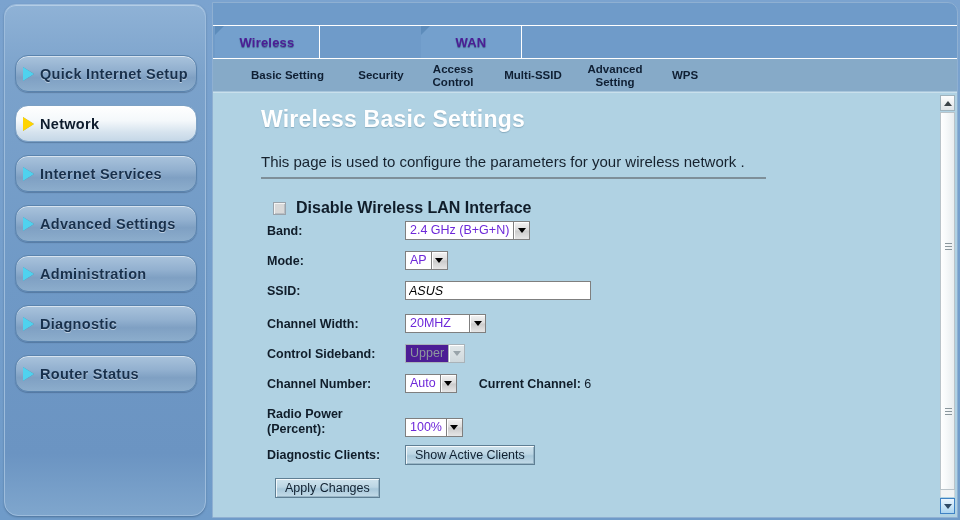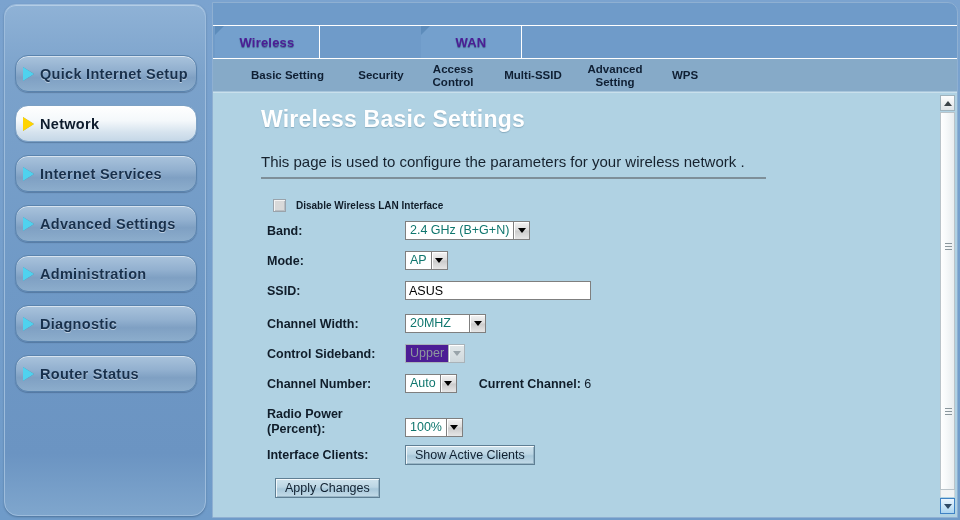--- a/index.html
+++ b/index.html
@@ -218,21 +218,21 @@
     width: 13px;
     height: 13px;
     background: #d9d9d9;
     border: 1px solid #9aa3ab;
     box-shadow: inset 1px 1px 0 #f4f4f4, inset -1px -1px 0 #b9bec3;
     box-sizing: border-box;
     cursor: pointer;
   }
   #disable-label {
     margin-left: 10px;
-    font-size: 10px;
+    font-size: 16px;
     font-weight: bold;
     color: #101d2a;
     white-space: nowrap;
   }
 
   
   #form {
     position: absolute;
     left: 54px;
     top: 128px;
@@ -266,21 +266,21 @@
     align-items: stretch;
     height: 19px;
     cursor: pointer;
   }
   .sel-val {
     background: #ffffff;
     border: 1px solid #7f7f7f;
     border-right: none;
     box-sizing: border-box;
     font-size: 12.5px;
-    color: #0f766e;
+    color: #6d28d9;
     padding: 0 4px 0 4px;
     display: flex;
     align-items: center;
     white-space: nowrap;
     line-height: 17px;
   }
   .sel-btn {
     width: 17px;
     border: 1px solid #7f7f7f;
     background: linear-gradient(180deg, #f4f4f4 0%, #dcdcdc 48%, #cbcbcb 52%, #e6e6e6 100%);
@@ -315,20 +315,21 @@
     width: 186px;
     height: 19px;
     background: #ffffff;
     border: 1px solid #7f7f7f;
     box-sizing: border-box;
     font-family: "Liberation Sans", sans-serif;
     font-size: 12.5px;
     color: #000000;
     padding: 0 3px;
     outline: none;
+    font-style: italic;
   }
 
   
   .note {
     margin-left: 22px;
     font-size: 12.5px;
     font-weight: bold;
     color: #101d2a;
     white-space: nowrap;
   }
@@ -606,21 +607,21 @@
             <span class="sel">
               <span class="sel-val">100%</span>
               <span class="sel-btn">
                   <i></i>
                 </span>
             </span>
           </div>
         </div>
 
         <div class="frow">
-          <div class="flabel">Interface Clients:</div>
+          <div class="flabel">Diagnostic Clients:</div>
           <div class="fctl">
             <span class="btn">Show Active Clients</span>
           </div>
         </div>
 
       </div>
 
       <div id="apply-row">
         <span class="btn">Apply Changes</span>
       </div>

